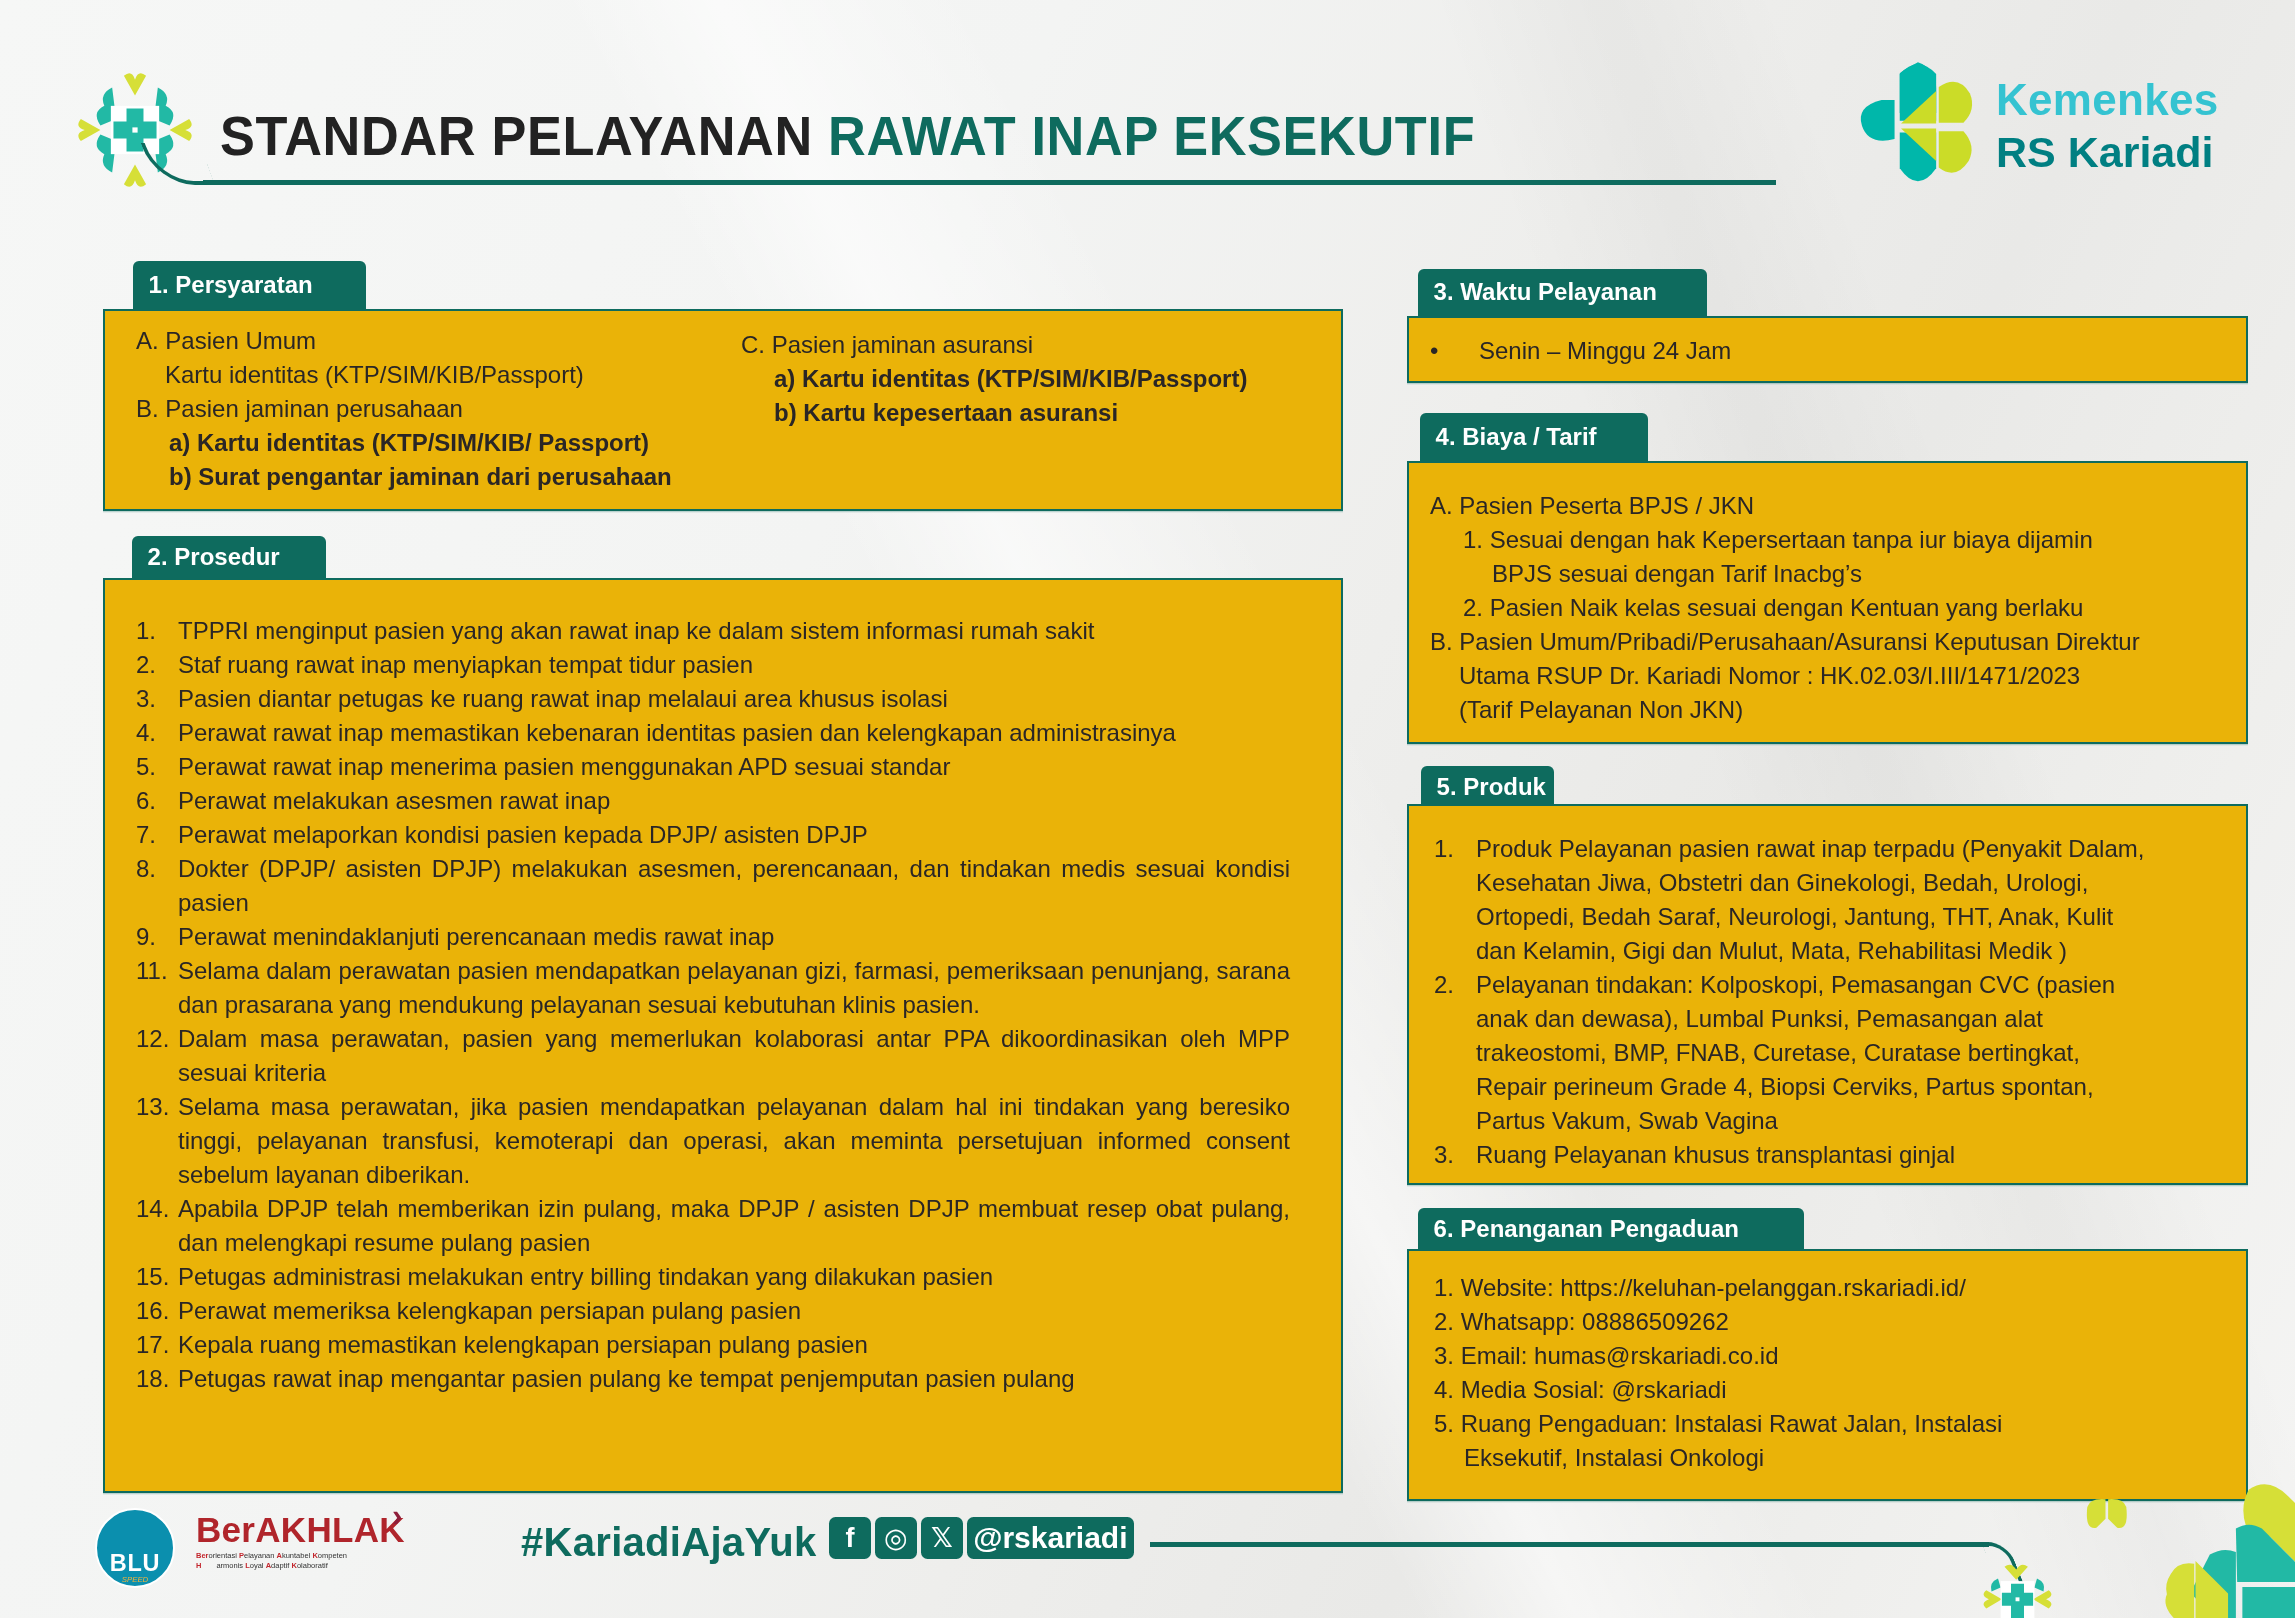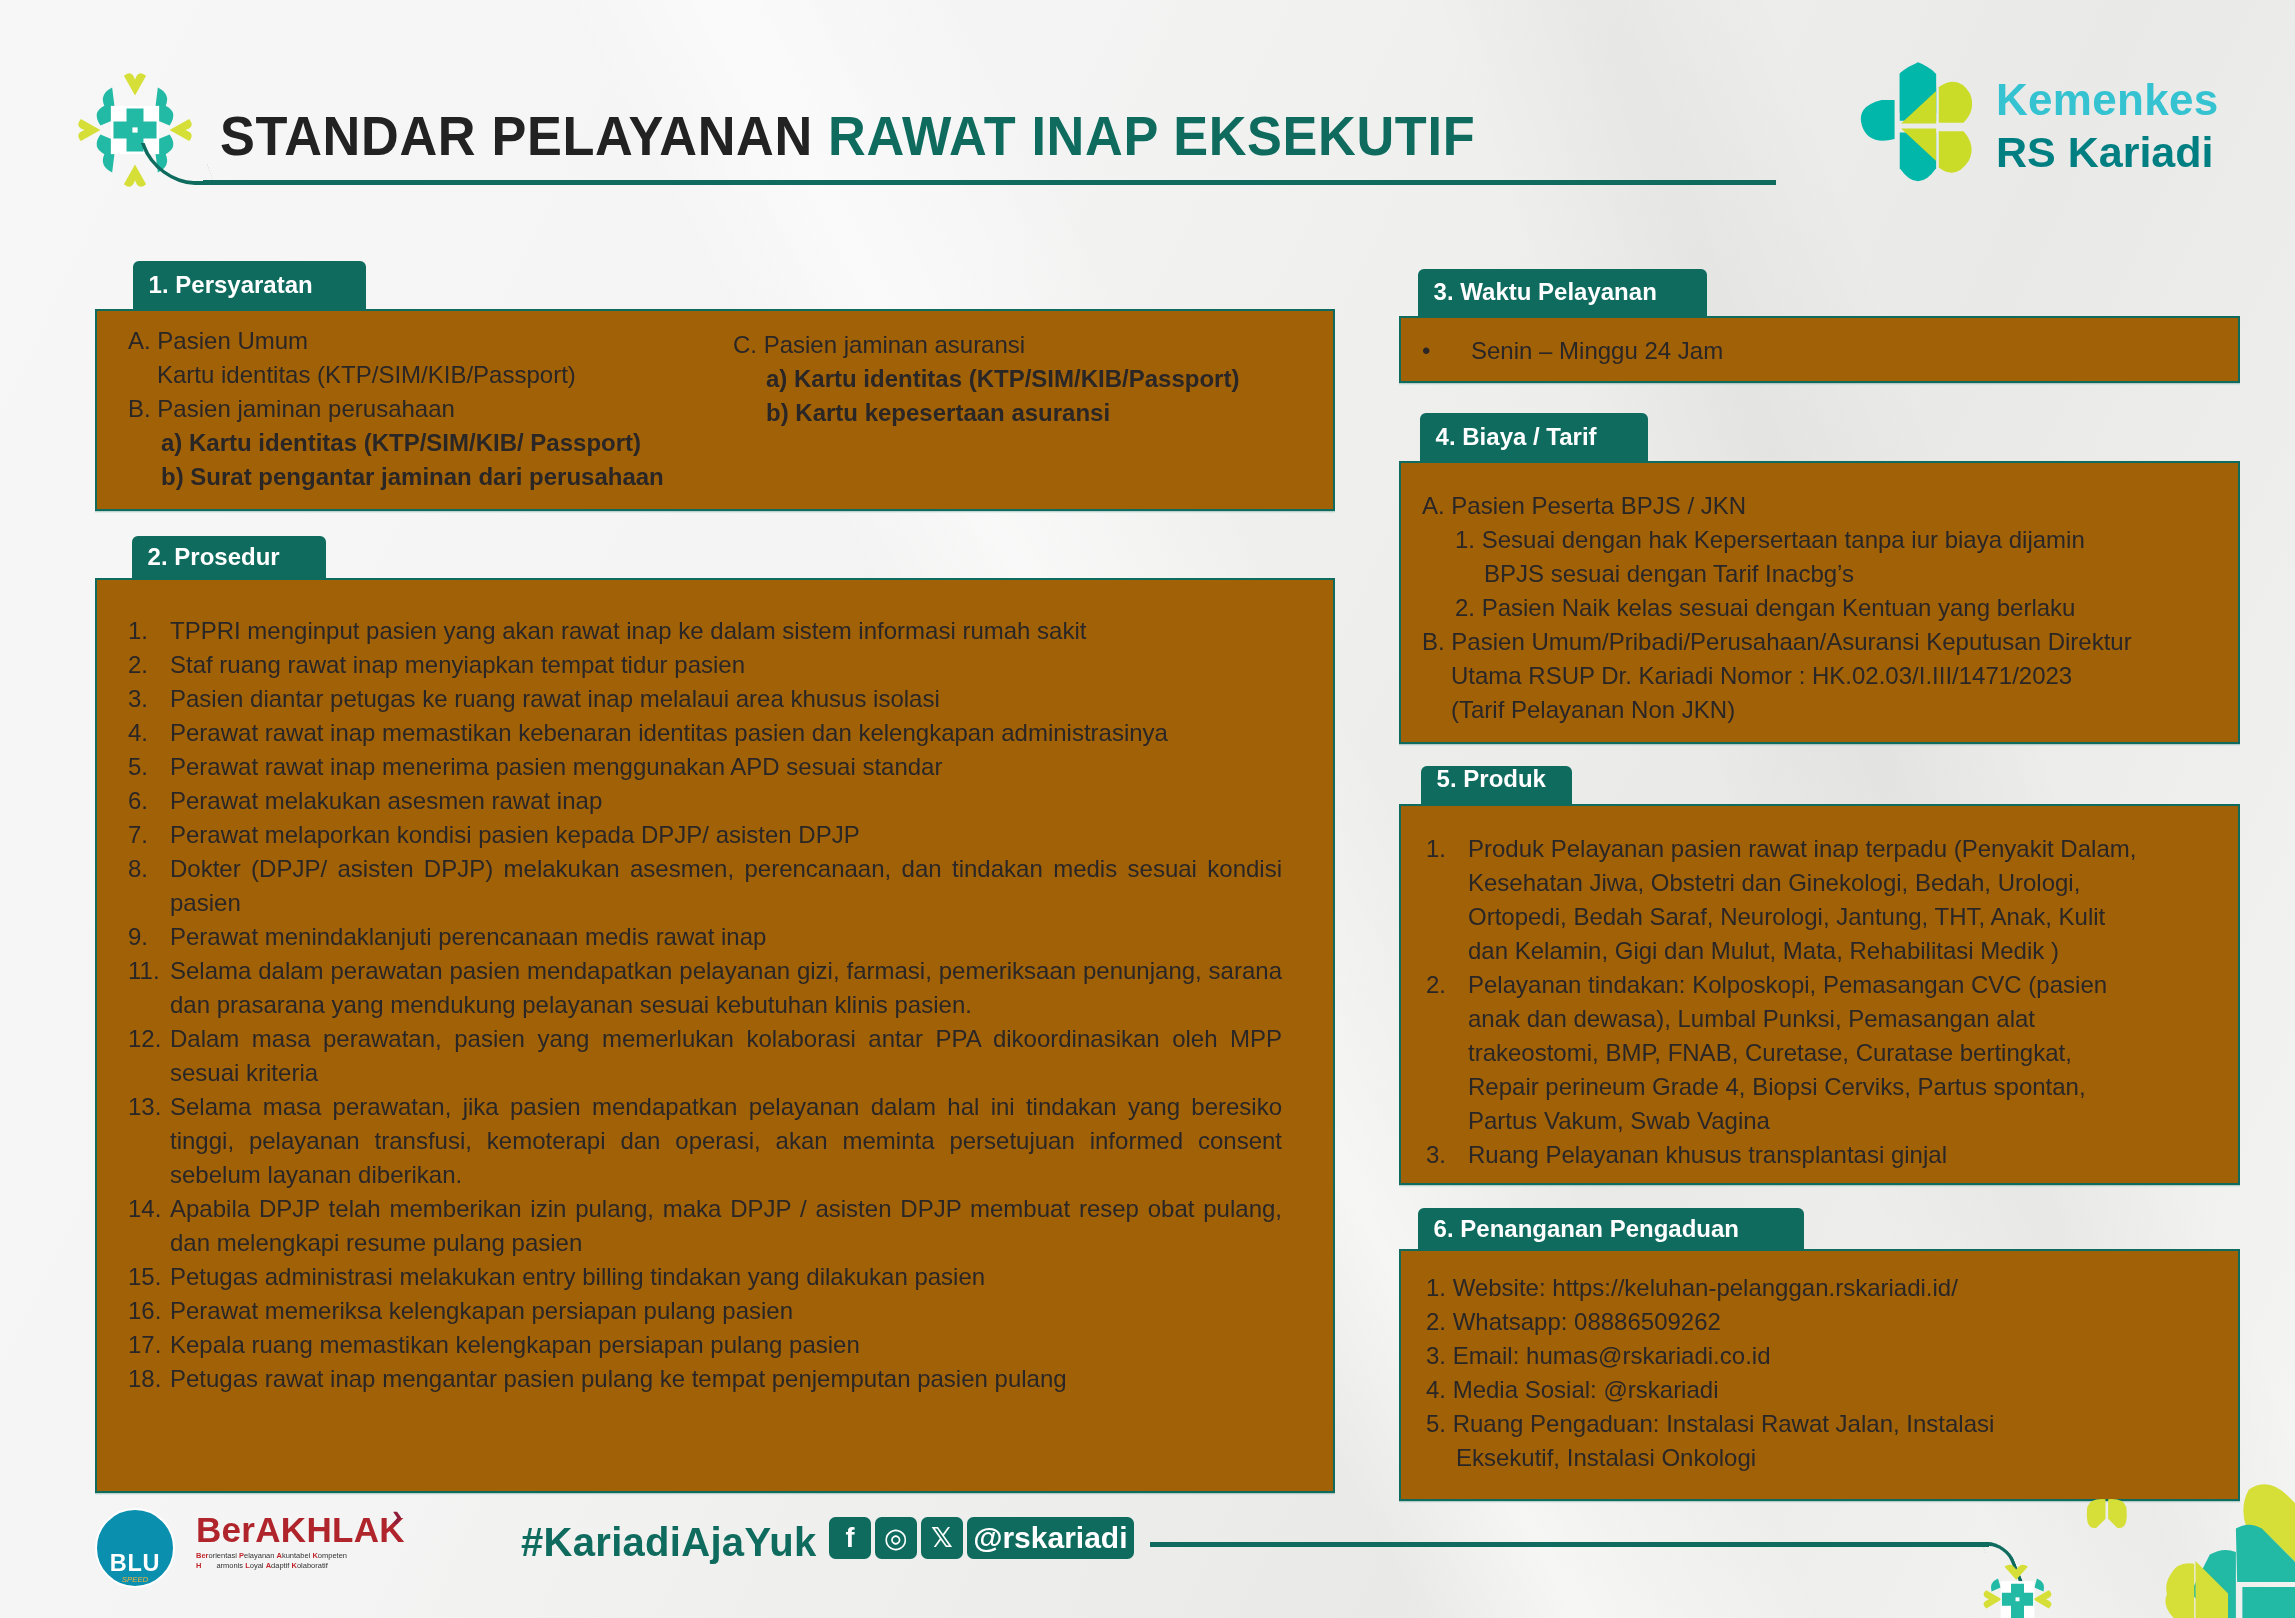--- a/index.html
+++ b/index.html
@@ -45,22 +45,23 @@
   .brand-name .l1 { display: block; color: #35c3d1; font-size: 44px; letter-spacing: 0.3px; }
   .brand-name .l2 { display: block; color: #007f82; font-size: 43px; margin-top: 9px; }
 
   
   .tab {
     position: absolute; background: #0e6b5e; color: #fff;
     font-weight: 700; font-size: 24px; line-height: 1;
     border-radius: 5.9px 5.9px 0 0; padding: 11.7px 15.6px 0 15.6px; white-space: nowrap;
   }
   .box {
-    position: absolute; background: #a16207; border: 2.6px solid #0e6b5e;
+    position: absolute; background: #eab308; border: 2.6px solid #0e6b5e;
     box-shadow: 0 1.3px 0 rgba(14,107,94,0.25);
+    margin-left: 8px;
   }
   .txt { font-size: 24px; line-height: 34px; color: #2a2626; white-space: nowrap; }
   .ol-row { display: flex; }
   .ol-row .num { flex: 0 0 auto; }
   .ol-row .body { white-space: normal; }
 
   
   #s1-tab { left: 133px; top: 261px; width: 233px; height: 48px; }
   #s1-box { left: 95px; top: 309px; width: 1240px; height: 202px; }
   #s1-colA { position: absolute; left: 31px; top: 13px; }
@@ -81,21 +82,21 @@
   #s3-item { position: absolute; left: 21px; top: 15.6px; display: flex; }
   #s3-item .bullet { width: 49px; }
 
   #s4-tab { left: 1420px; top: 413px; width: 228px; height: 48px; padding-top: 11.7px; }
   #s4-box { left: 1399px; top: 461px; width: 841px; height: 283px; }
   #s4-content { position: absolute; left: 21px; top: 26px; }
   .ind-s4 { padding-left: 33px; }
   .ind-s4b { padding-left: 62px; }
   .ind-s4c { padding-left: 29px; }
 
-  #s5-tab { left: 1421px; top: 766px; width: 151px; height: 38px; padding-top: 1px; }
+  #s5-tab { left: 1421px; top: 766px; width: 133px; height: 38px; padding-top: 9px; }
   #s5-box { left: 1399px; top: 804px; width: 841px; height: 381px; }
   #s5-list { position: absolute; left: 25px; top: 26px; width: 802px; }
   #s5-list .ol-row .num { width: 42px; }
   #s5-list .cont { padding-left: 42px; }
 
   #s6-tab { left: 1418px; top: 1208px; width: 386px; height: 41px; padding-top: 9px; }
   #s6-box { left: 1399px; top: 1249px; width: 841px; height: 252px; }
   #s6-list { position: absolute; left: 25px; top: 19.6px; }
   #s6-list .cont { padding-left: 30px; }
 

